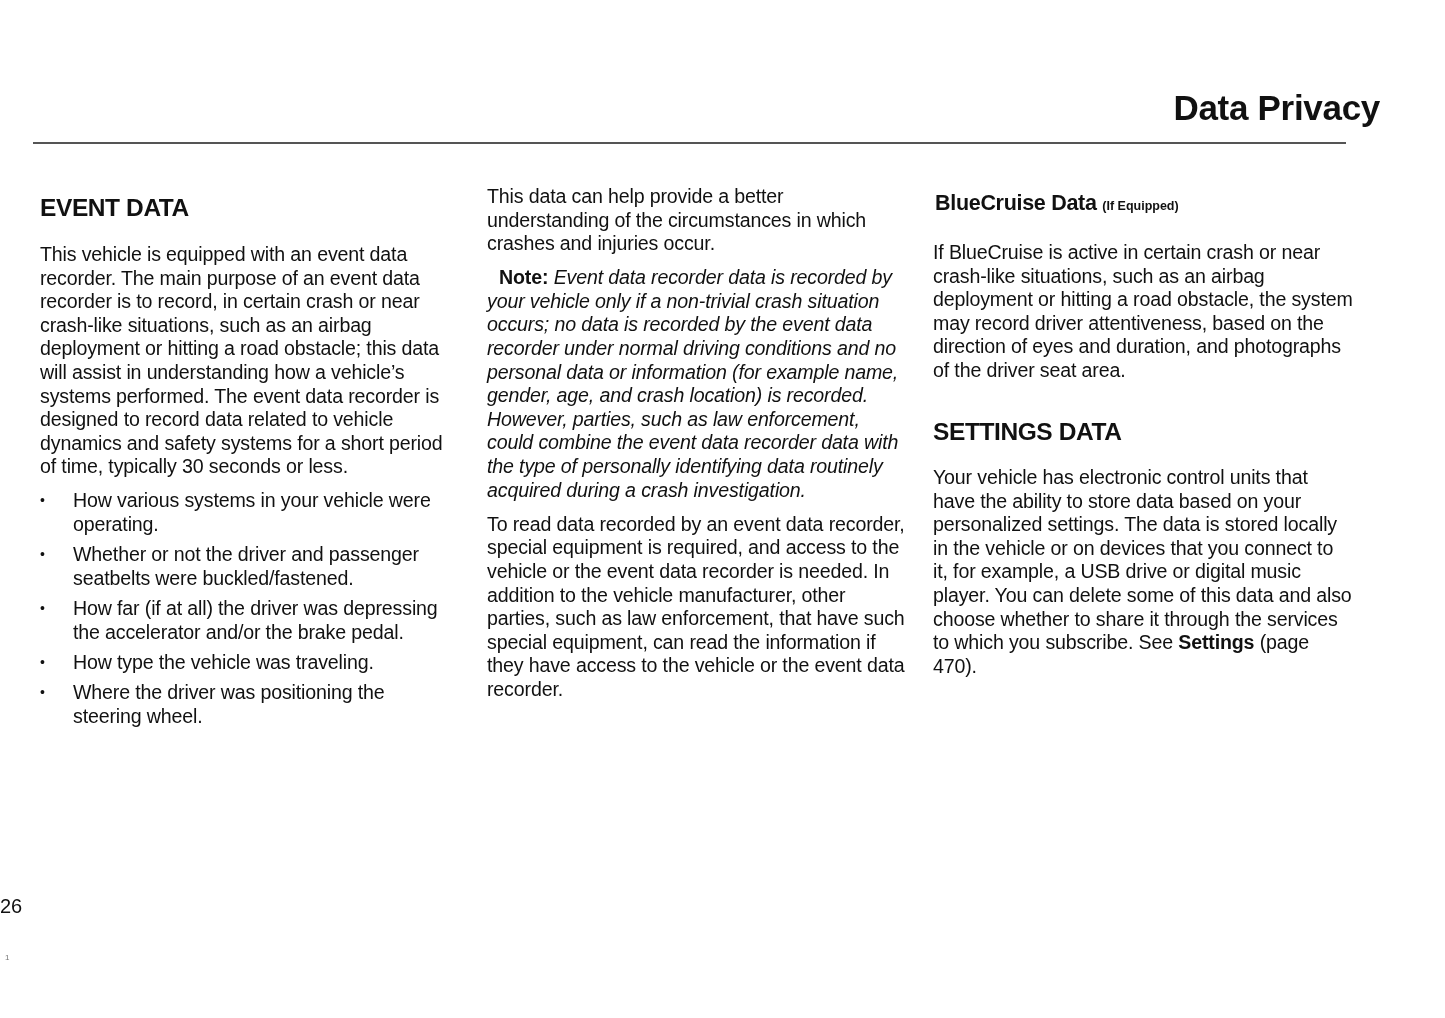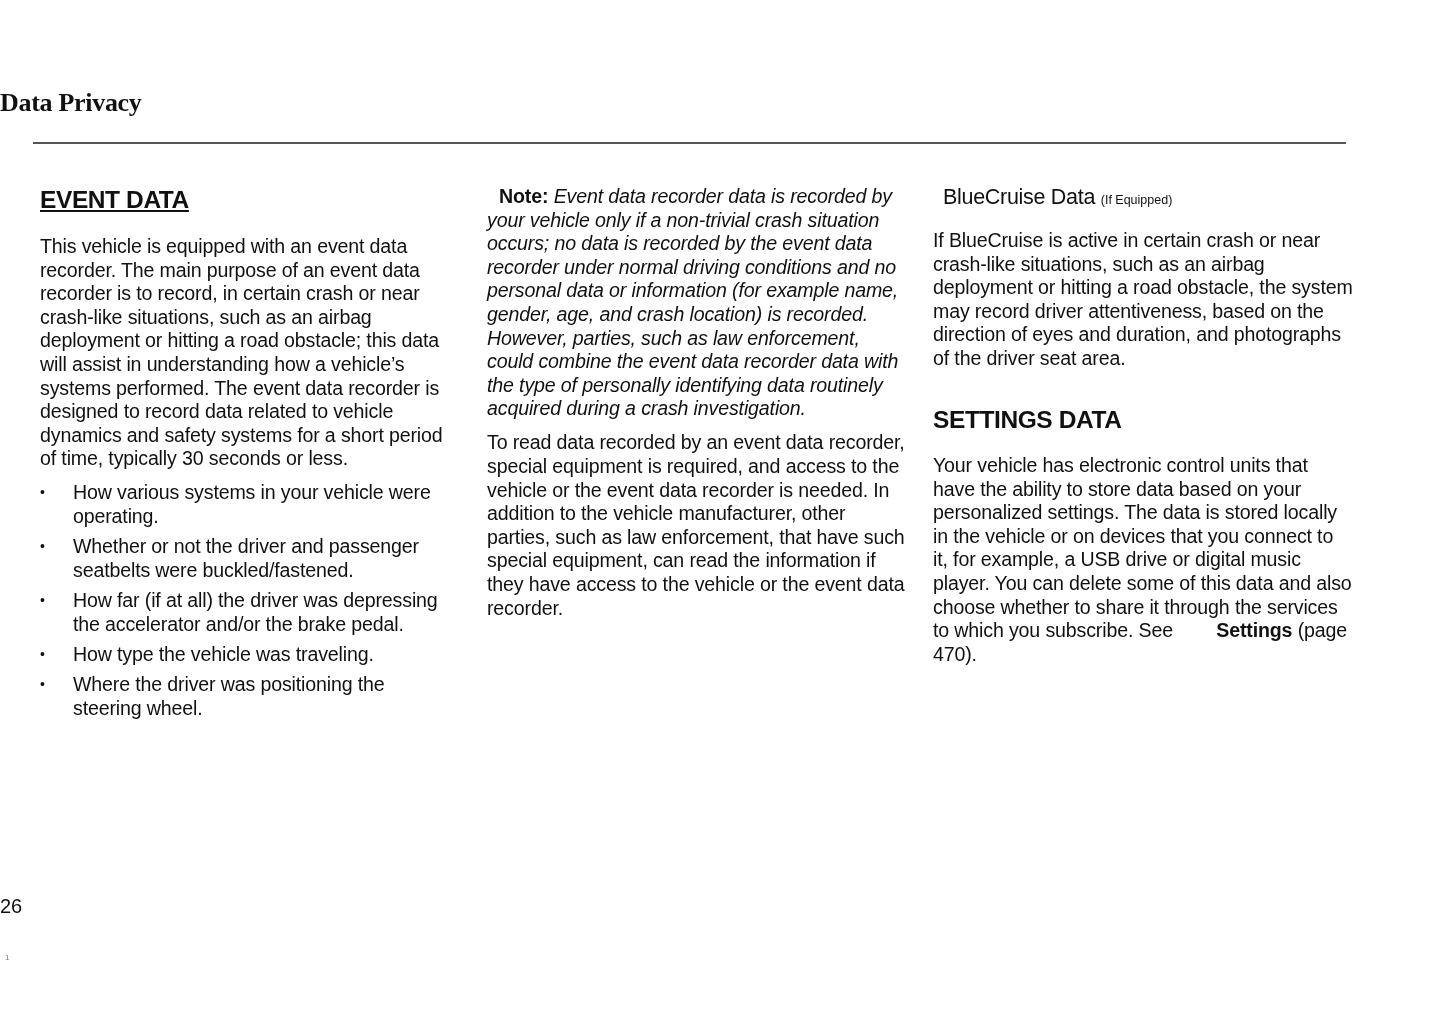--- a/index.html
+++ b/index.html
@@ -13,24 +13,24 @@
       position: relative;
       overflow: hidden;
       color: #111111;
       font-family: "Liberation Sans", "DejaVu Sans", sans-serif;
     }
     .page-header {
       position: absolute;
       left: 0;
       top: 88px;
       width: 1380px;
-      text-align: left;
-      font-family: Liberation Serif, serif;
+      text-align: right;
+      font-family: Liberation Sans, sans-serif;
       font-weight: bold;
-      font-size: 26px;
+      font-size: 35px;
       letter-spacing: -0.3px;
       color: #111;
     }
     .header-rule {
       position: absolute;
       left: 33px;
       top: 142px;
       width: 1313px;
       height: 2px;
       background: #555555;
@@ -47,28 +47,28 @@
     .col-3 { left: 933px; width: 420px; top: 184px; }
 
     .section-heading {
       font-weight: bold;
       font-size: 24.5px;
       line-height: 30px;
       letter-spacing: -0.4px;
       margin: 0 0 19px 0;
       text-transform: none;
     }
-    .col-1 .section-heading { margin-top: 0; margin-bottom: 20px; text-decoration: underline; }
+    .col-1 .section-heading { margin-top: 8px; margin-bottom: 20px; }
 
     .subheading {
-      font-weight: normal;
+      font-weight: bold;
       font-size: 21.5px;
-      line-height: 27px;
+      line-height: 39px;
       letter-spacing: -0.3px;
-      margin: 0 0 15px 10px;
+      margin: 0 0 15px 2px;
     }
     .subheading .qualifier {
       font-size: 12.5px;
       letter-spacing: 0;
     }
 
     p {
       margin: 0 0 10.5px 0;
     }
     .note-label { font-weight: bold; font-style: normal; margin-left: 12px; }
@@ -87,21 +87,21 @@
     ul.bullets li .bullet {
       position: absolute;
       left: 0;
       top: 0;
       width: 10px;
       font-size: 14px;
     }
 
     .section-gap { height: 24px; }
 
-    .xref-bold { font-weight: bold; margin-left: 38px; }
+    .xref-bold { font-weight: bold; }
 
     .page-number {
       position: absolute;
       left: 0;
       top: 895px;
       width: 1380px;
       text-align: left;
       font-size: 20px;
     }
     .corner-mark {
@@ -141,20 +141,21 @@
         <span>How type the vehicle was traveling.</span>
       </li>
       <li>
         <span class="bullet">•</span>
         <span>Where the driver was positioning the steering wheel.</span>
       </li>
     </ul>
   </div>
 
   <div class="column col-2">
+    <p>This data can help provide a better understanding of the circumstances in which crashes and injuries occur.</p>
     <p>
       <span class="note-label">Note:</span>
       <span class="note-body">Event data recorder data is recorded by your vehicle only if a non-trivial crash situation occurs; no data is recorded by the event data recorder under normal driving conditions and no personal data or information (for example name, gender, age, and crash location) is recorded. However, parties, such as law enforcement, could combine the event data recorder data with the type of personally identifying data routinely acquired during a crash investigation.</span>
     </p>
     <p>To read data recorded by an event data recorder, special equipment is required, and access to the vehicle or the event data recorder is needed. In addition to the vehicle manufacturer, other parties, such as law enforcement, that have such special equipment, can read the information if they have access to the vehicle or the event data recorder.</p>
   </div>
 
   <div class="column col-3">
     <h3 class="subheading">
       <span>BlueCruise Data</span>

